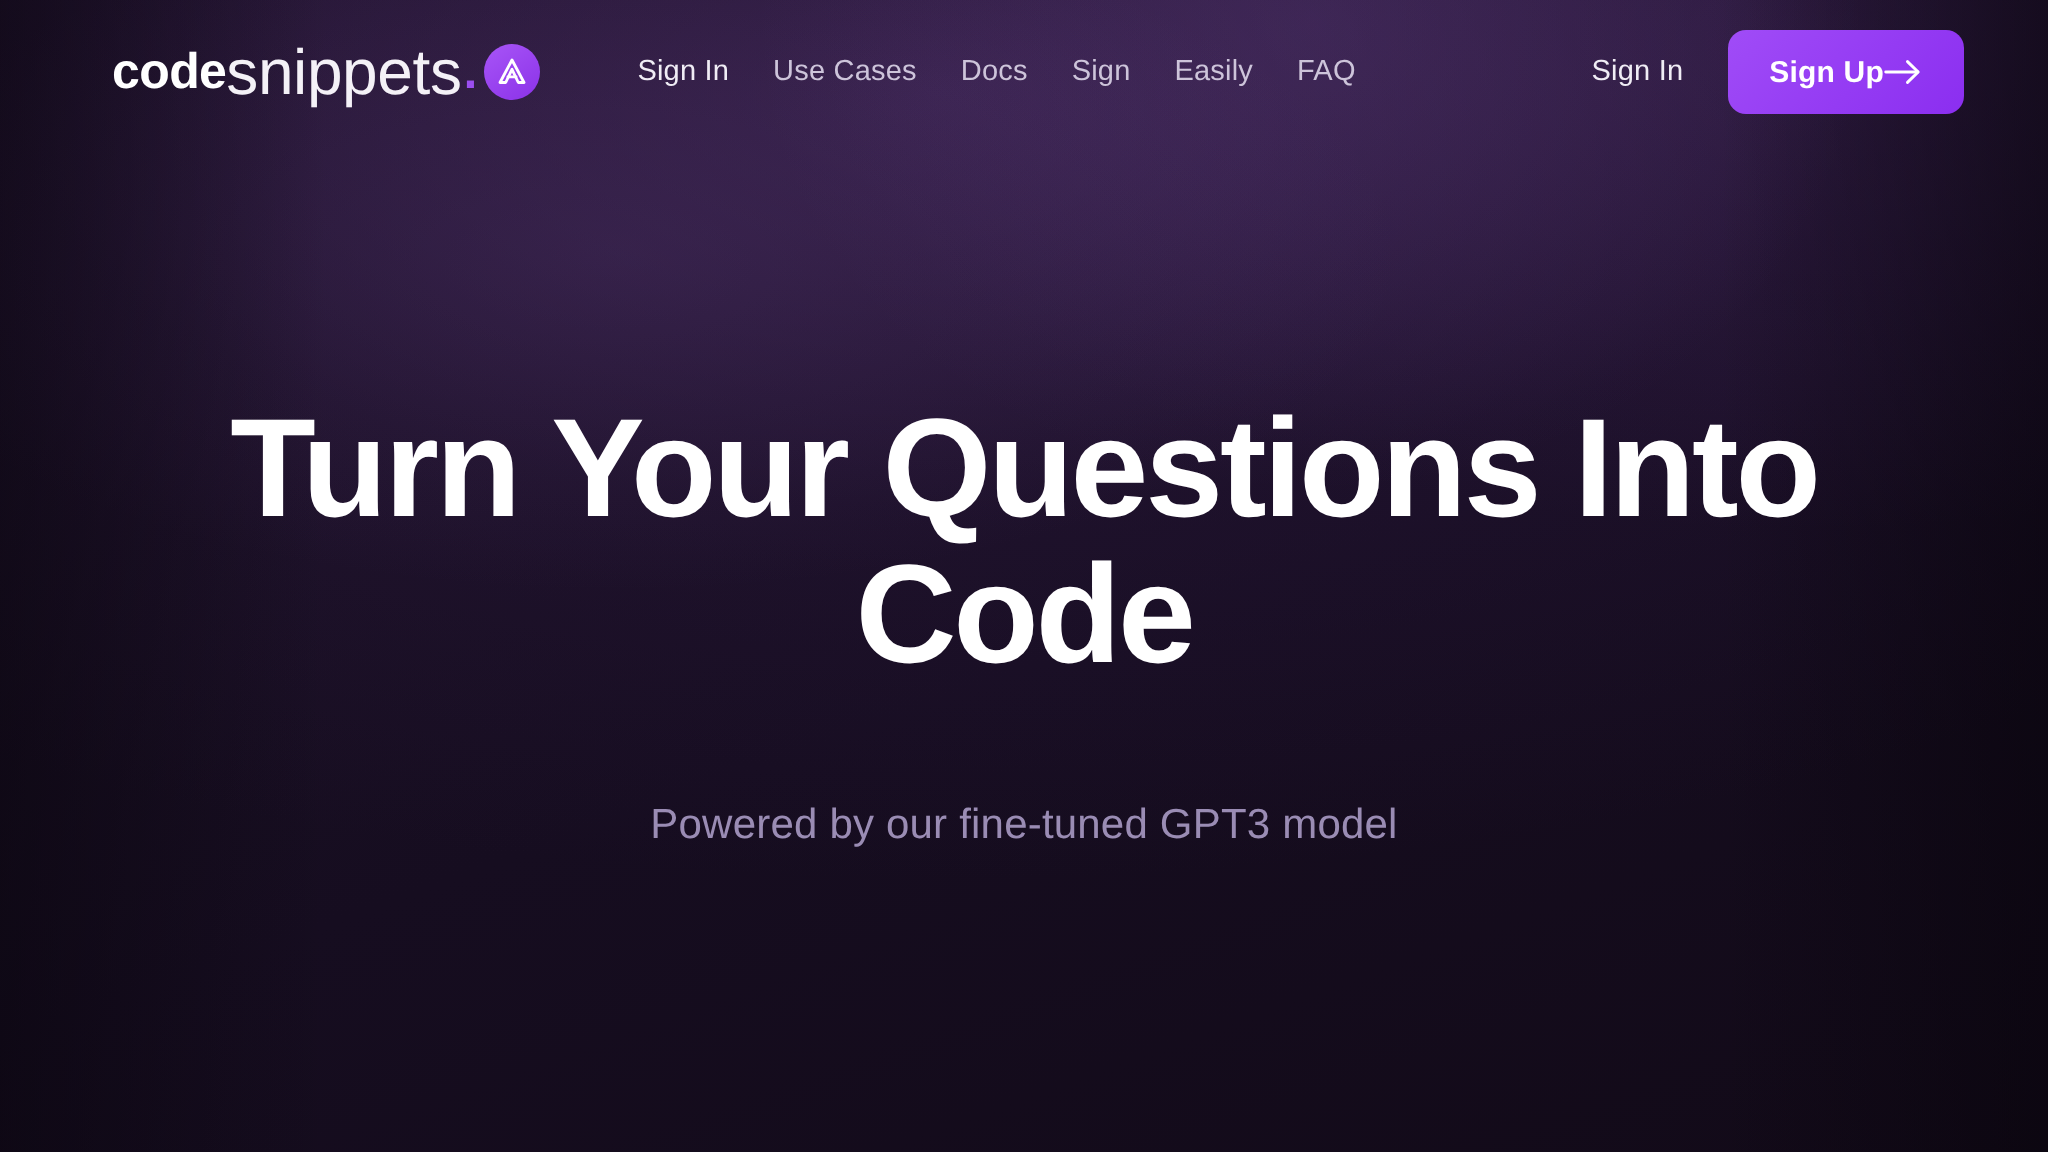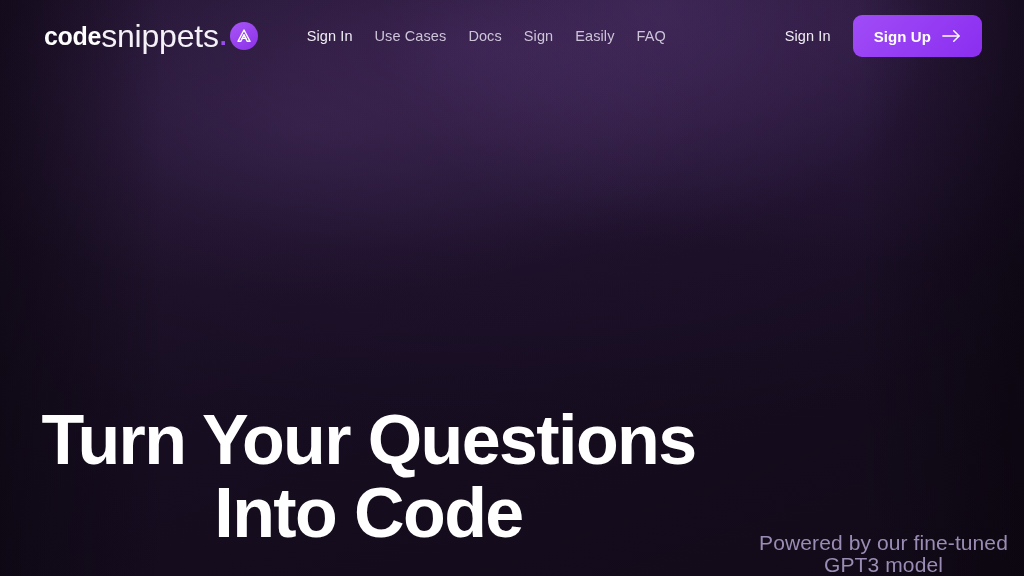--- a/index.html
+++ b/index.html
@@ -54,21 +54,21 @@
     width:1024px;
     height:72px;
     display:flex;
     align-items:center;
     z-index:5;
   }
 
   .brand {
     display:flex;
     align-items:center;
-    margin-left:44px;
+    margin-left:56px;
     gap:0;
     text-decoration:none;
     white-space:nowrap;
   }
   .brand-code {
     font-size:25px;
     font-weight:bold;
     color:#ffffff;
     letter-spacing:-0.3px;
   }
@@ -123,21 +123,20 @@
   .signin-link {
     font-size:14.5px;
     color:#f0edf5;
     text-decoration:none;
     white-space:nowrap;
     letter-spacing:0.1px;
   }
   .signup-btn {
     display:flex;
     align-items:center;
-    gap:11px;
     height:42px;
     padding:0 21px;
     border:none;
     border-radius:9px;
     background:linear-gradient(135deg, #a04cf7 0%, #8b2ef0 100%);
     color:#ffffff;
     font-family:"Liberation Sans", sans-serif;
     font-size:15px;
     font-weight:bold;
     letter-spacing:0.1px;
@@ -146,22 +145,22 @@
   }
   .signup-btn svg { display:block; flex:none; }
 
   
   .hero {
     position:absolute;
     top:0; left:0;
     width:1024px;
     height:576px;
     display:flex;
-    flex-direction:row;
-    align-items:flex-end;
+    flex-direction:column;
+    align-items:center;
     justify-content:center;
     text-align:center;
     padding-top:46px;
     z-index:4;
     gap:6px;
   }
 
   .hero-title {
     font-size:70px;
     line-height:73px;

